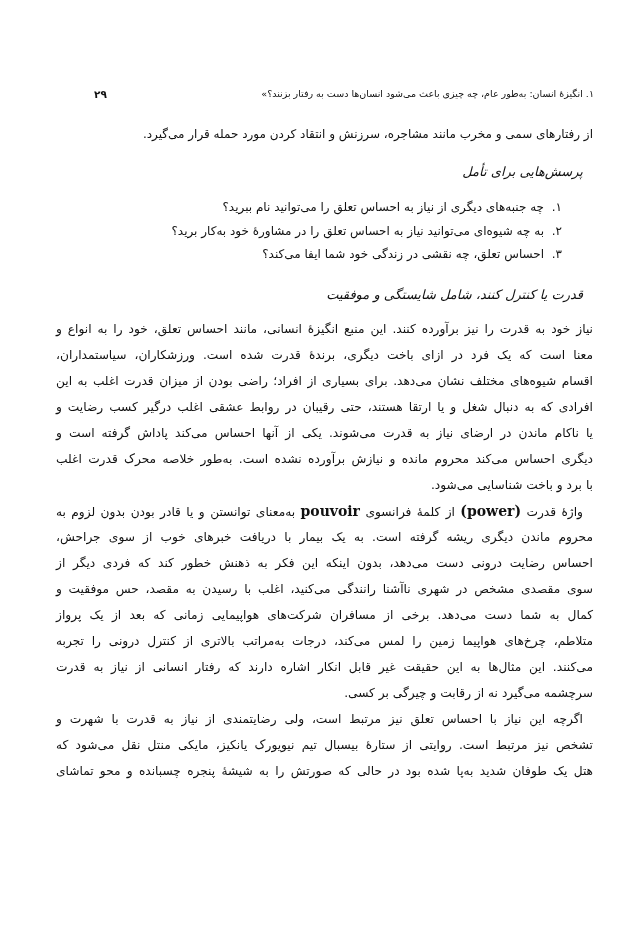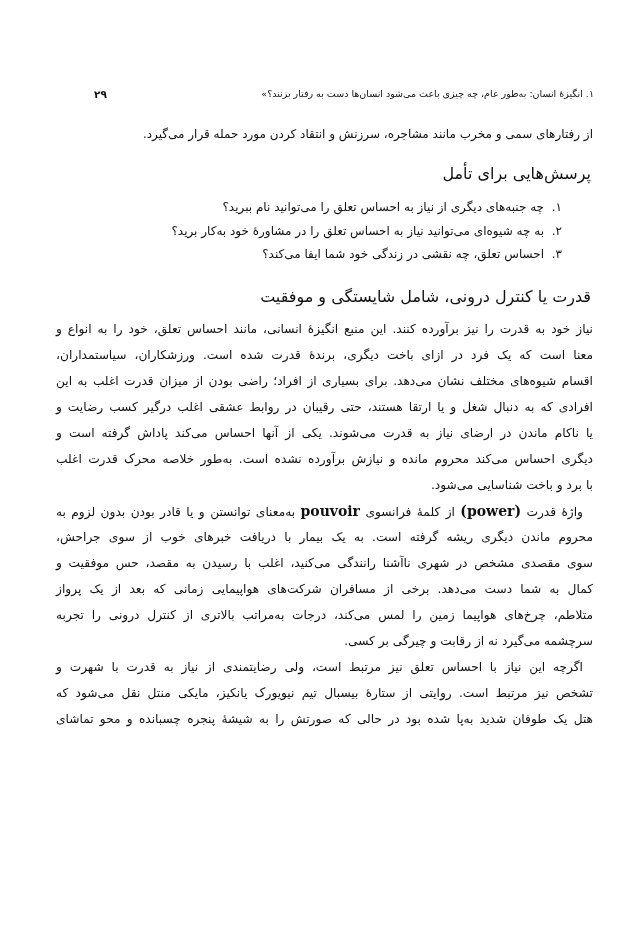--- a/index.html
+++ b/index.html
@@ -67,23 +67,24 @@
     }
     .p-line.indent {
       padding-right: 10px;
     }
     .intro {
       top: 121px;
       font-size: 12px;
     }
     .section-heading {
       position: absolute;
-      right: 52px;
+      right: 60px;
       direction: rtl;
-      font-size: 16px;
+      font-style: italic;
+      font-size: 13px;
       white-space: nowrap;
     }
     .reflection-heading { top: 164px; }
     .power-heading { top: 287px; }
     .question-list {
       position: absolute;
       top: 196px;
       right: 81px;
       direction: rtl;
       margin: 0;
@@ -134,38 +135,40 @@
     <li class="question-item">
       <span class="question-num">۲.</span>
       <span>به چه شیوه‌ای می‌توانید نیاز به احساس تعلق را در مشاورهٔ خود به‌کار برید؟</span>
     </li>
     <li class="question-item">
       <span class="question-num">۳.</span>
       <span>احساس تعلق، چه نقشی در زندگی خود شما ایفا می‌کند؟</span>
     </li>
   </ul>
 
-  <div class="section-heading power-heading">قدرت یا کنترل درونی، شامل شایستگی و موفقیت</div>
+  <div class="section-heading power-heading">قدرت یا کنترل کنند، شامل شایستگی و موفقیت</div>
 
   <div class="block body-block">
     <div>
       <span class="p-line">نیاز خود به قدرت را نیز برآورده کنند. این منبع انگیزهٔ انسانی، مانند احساس تعلق، خود را به انواع و</span>
       <span class="p-line">معنا است که یک فرد در ازای باخت دیگری، برندهٔ قدرت شده است. ورزشکاران، سیاستمداران،</span>
       <span class="p-line">اقسام شیوه‌های مختلف نشان می‌دهد. برای بسیاری از افراد؛ راضی بودن از میزان قدرت اغلب به این</span>
       <span class="p-line">افرادی که به دنبال شغل و یا ارتقا هستند، حتی رقیبان در روابط عشقی اغلب درگیر کسب رضایت و</span>
       <span class="p-line">یا ناکام ماندن در ارضای نیاز به قدرت می‌شوند. یکی از آنها احساس می‌کند پاداش گرفته است و</span>
       <span class="p-line">دیگری احساس می‌کند محروم مانده و نیازش برآورده نشده است. به‌طور خلاصه محرک قدرت اغلب</span>
       <span class="p-line last">با برد و باخت شناسایی می‌شود.</span>
     </div>
     <div>
       <span class="p-line indent"><span>واژهٔ قدرت </span><span class="latin">(power)</span><span> از کلمهٔ فرانسوی </span><span class="latin">pouvoir</span><span> به‌معنای توانستن و یا قادر بودن بدون لزوم به</span></span>
       <span class="p-line">محروم ماندن دیگری ریشه گرفته است. به یک بیمار با دریافت خبرهای خوب از سوی جراحش،</span>
+      <span class="p-line">احساس رضایت درونی دست می‌دهد، بدون اینکه این فکر به ذهنش خطور کند که فردی دیگر از</span>
       <span class="p-line">سوی مقصدی مشخص در شهری ناآشنا رانندگی می‌کنید، اغلب با رسیدن به مقصد، حس موفقیت و</span>
       <span class="p-line">کمال به شما دست می‌دهد. برخی از مسافران شرکت‌های هواپیمایی زمانی که بعد از یک پرواز</span>
       <span class="p-line">متلاطم، چرخ‌های هواپیما زمین را لمس می‌کند، درجات به‌مراتب بالاتری از کنترل درونی را تجربه</span>
+      <span class="p-line">می‌کنند. این مثال‌ها به این حقیقت غیر قابل انکار اشاره دارند که رفتار انسانی از نیاز به قدرت</span>
       <span class="p-line last">سرچشمه می‌گیرد نه از رقابت و چیرگی بر کسی.</span>
     </div>
     <div>
       <span class="p-line indent">اگرچه این نیاز با احساس تعلق نیز مرتبط است، ولی رضایتمندی از نیاز به قدرت با شهرت و</span>
       <span class="p-line">تشخص نیز مرتبط است. روایتی از ستارهٔ بیسبال تیم نیویورک یانکیز، مایکی منتل نقل می‌شود که</span>
       <span class="p-line">هتل یک طوفان شدید به‌پا شده بود در حالی که صورتش را به شیشهٔ پنجره چسبانده و محو تماشای</span>
     </div>
   </div>
 
 </div>

